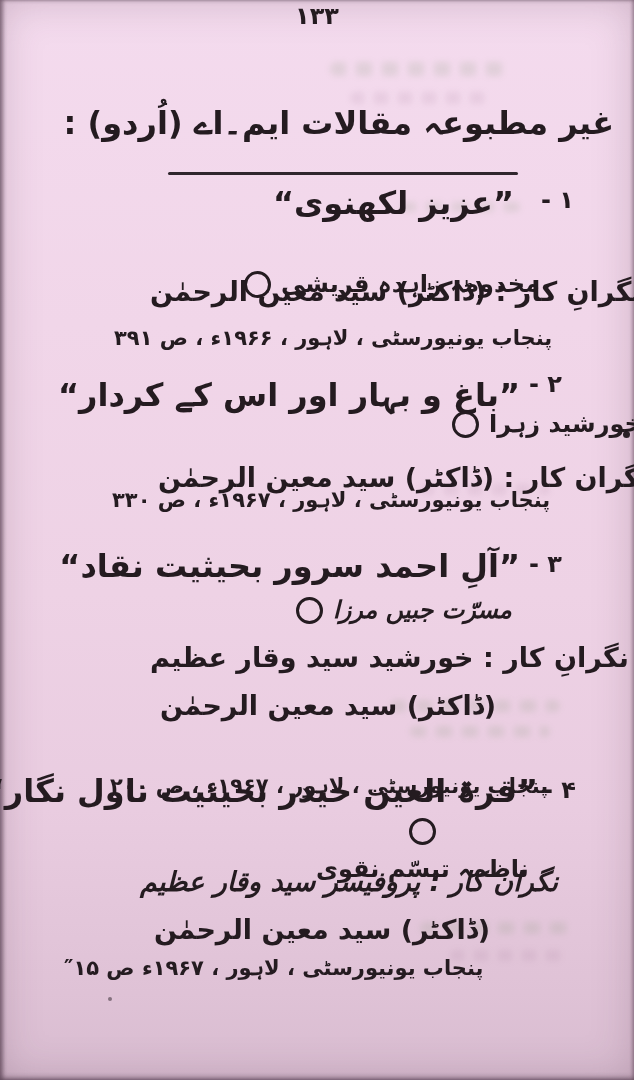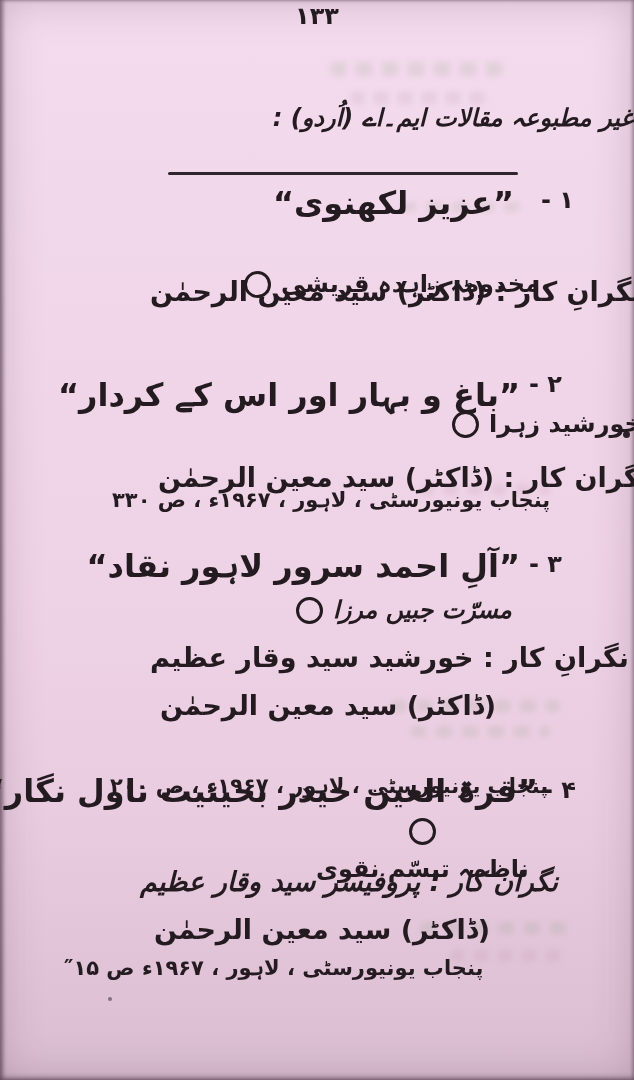--- a/index.html
+++ b/index.html
@@ -10,21 +10,21 @@
     overflow:hidden;
     direction:rtl;
     font-family:"DejaVu Sans",sans-serif;
     color:#241b20;
     background:
       linear-gradient(180deg,#f4dbee 0%,#f1d6e9 30%,#eed2e5 55%,#e9cce0 75%,#dfc2d6 92%,#d8bcd0 100%);
     box-shadow:inset 0 0 40px rgba(90,60,80,.25), inset 3px 0 4px rgba(40,20,35,.45), inset -2px 0 3px rgba(40,20,35,.2), inset 0 -3px 5px rgba(40,20,35,.3);
   }
   .line{position:absolute;white-space:nowrap;font-weight:bold;}
   .pagenum{top:2px;left:0;right:0;text-align:center;font-size:24px;letter-spacing:2px;}
-  .heading{top:104px;right:1px;font-size:24px;font-style:italic;}
+  .heading{top:104px;right:20px;font-size:32px;}
   .rule{position:absolute;top:172px;left:168px;width:350px;height:3px;background:#30262d;border-radius:2px;}
   .title{font-size:32px;}
   .num{font-size:24px;}
   .author{display:flex;align-items:center;gap:10px;font-size:24px;}
   .bullet{display:inline-block;width:21px;height:21px;border:3.5px solid #241b20;border-radius:50%;background:transparent;flex:0 0 auto;}
   .sup{font-size:27px;}
   .imprint{font-size:21px;}
   .ghost{position:absolute;filter:blur(3px);opacity:.55;border-radius:6px;
     background:repeating-linear-gradient(90deg,rgba(125,150,112,.28) 0 16px,rgba(125,150,112,0) 16px 26px);}
   .ghost.pinkish{background:repeating-linear-gradient(90deg,rgba(160,120,150,.25) 0 14px,rgba(160,120,150,0) 14px 24px);}
@@ -52,32 +52,33 @@
   <div class="line heading">غیر مطبوعہ مقالات ایم۔اے (اُردو) :</div>
   <div class="rule"></div>
 
   <div class="line num" style="top:186px;right:60px;">۱ -</div>
   <div class="line title" style="top:184px;right:120px;">”عزیز لکھنوی“</div>
   <div class="line author" style="top:226px;left:244px;direction:ltr;margin-top:44px;">
     <span class="bullet"></span>
     <span dir="rtl">مخدومہ زاہدہ قریشی</span>
   </div>
   <div class="line sup" style="top:276px;left:150px;">نگرانِ کار :  (ڈاکٹر) سید معین الرحمٰن</div>
+  <div class="line imprint" style="top:326px;left:114px;">پنجاب یونیورسٹی ، لاہور ، ۱۹۶۶ء ، ص ۳۹۱</div>
 
   <div class="line num" style="top:370px;right:72px;">۲ -</div>
   <div class="line title" style="top:368px;right:114px;margin-top:8px;">”باغ و بہار اور اس کے کردار“</div>
   <div class="line author" style="top:410px;left:452px;direction:ltr;">
     <span class="bullet"></span>
     <span dir="rtl">خورشید زہرا</span>
   </div>
   <div class="line sup" style="top:462px;left:158px;">نگران کار :  (ڈاکٹر) سید معین الرحمٰن</div>
   <div class="line imprint" style="top:488px;left:112px;">پنجاب یونیورسٹی ، لاہور ، ۱۹۶۷ء ، ص ۳۳۰</div>
 
   <div class="line num" style="top:550px;right:72px;">۳ -</div>
-  <div class="line title" style="top:547px;right:114px;">”آلِ احمد سرور لاہور نقاد“</div>
+  <div class="line title" style="top:547px;right:114px;">”آلِ احمد سرور بحیثیت نقاد“</div>
   <div class="line author" style="top:596px;left:296px;direction:ltr;font-style:italic;">
     <span class="bullet"></span>
     <span dir="rtl">مسرّت جبیں مرزا</span>
   </div>
   <div class="line sup" style="top:642px;left:150px;">نگرانِ کار :  خورشید سید وقار عظیم</div>
   <div class="line sup" style="top:690px;left:160px;">(ڈاکٹر) سید معین الرحمٰن</div>
   <div class="line imprint" style="top:774px;left:110px;">پنجاب یونیورسٹی ، لاہور ، ۱۹۶۷ء ، ص ۲۰۰</div>
 
   <div class="line num" style="top:776px;right:58px;">۴ -</div>
   <div class="line title" style="top:772px;right:96px;">”قرۃ العین حیدر بحیثیت ناول نگار“</div>

